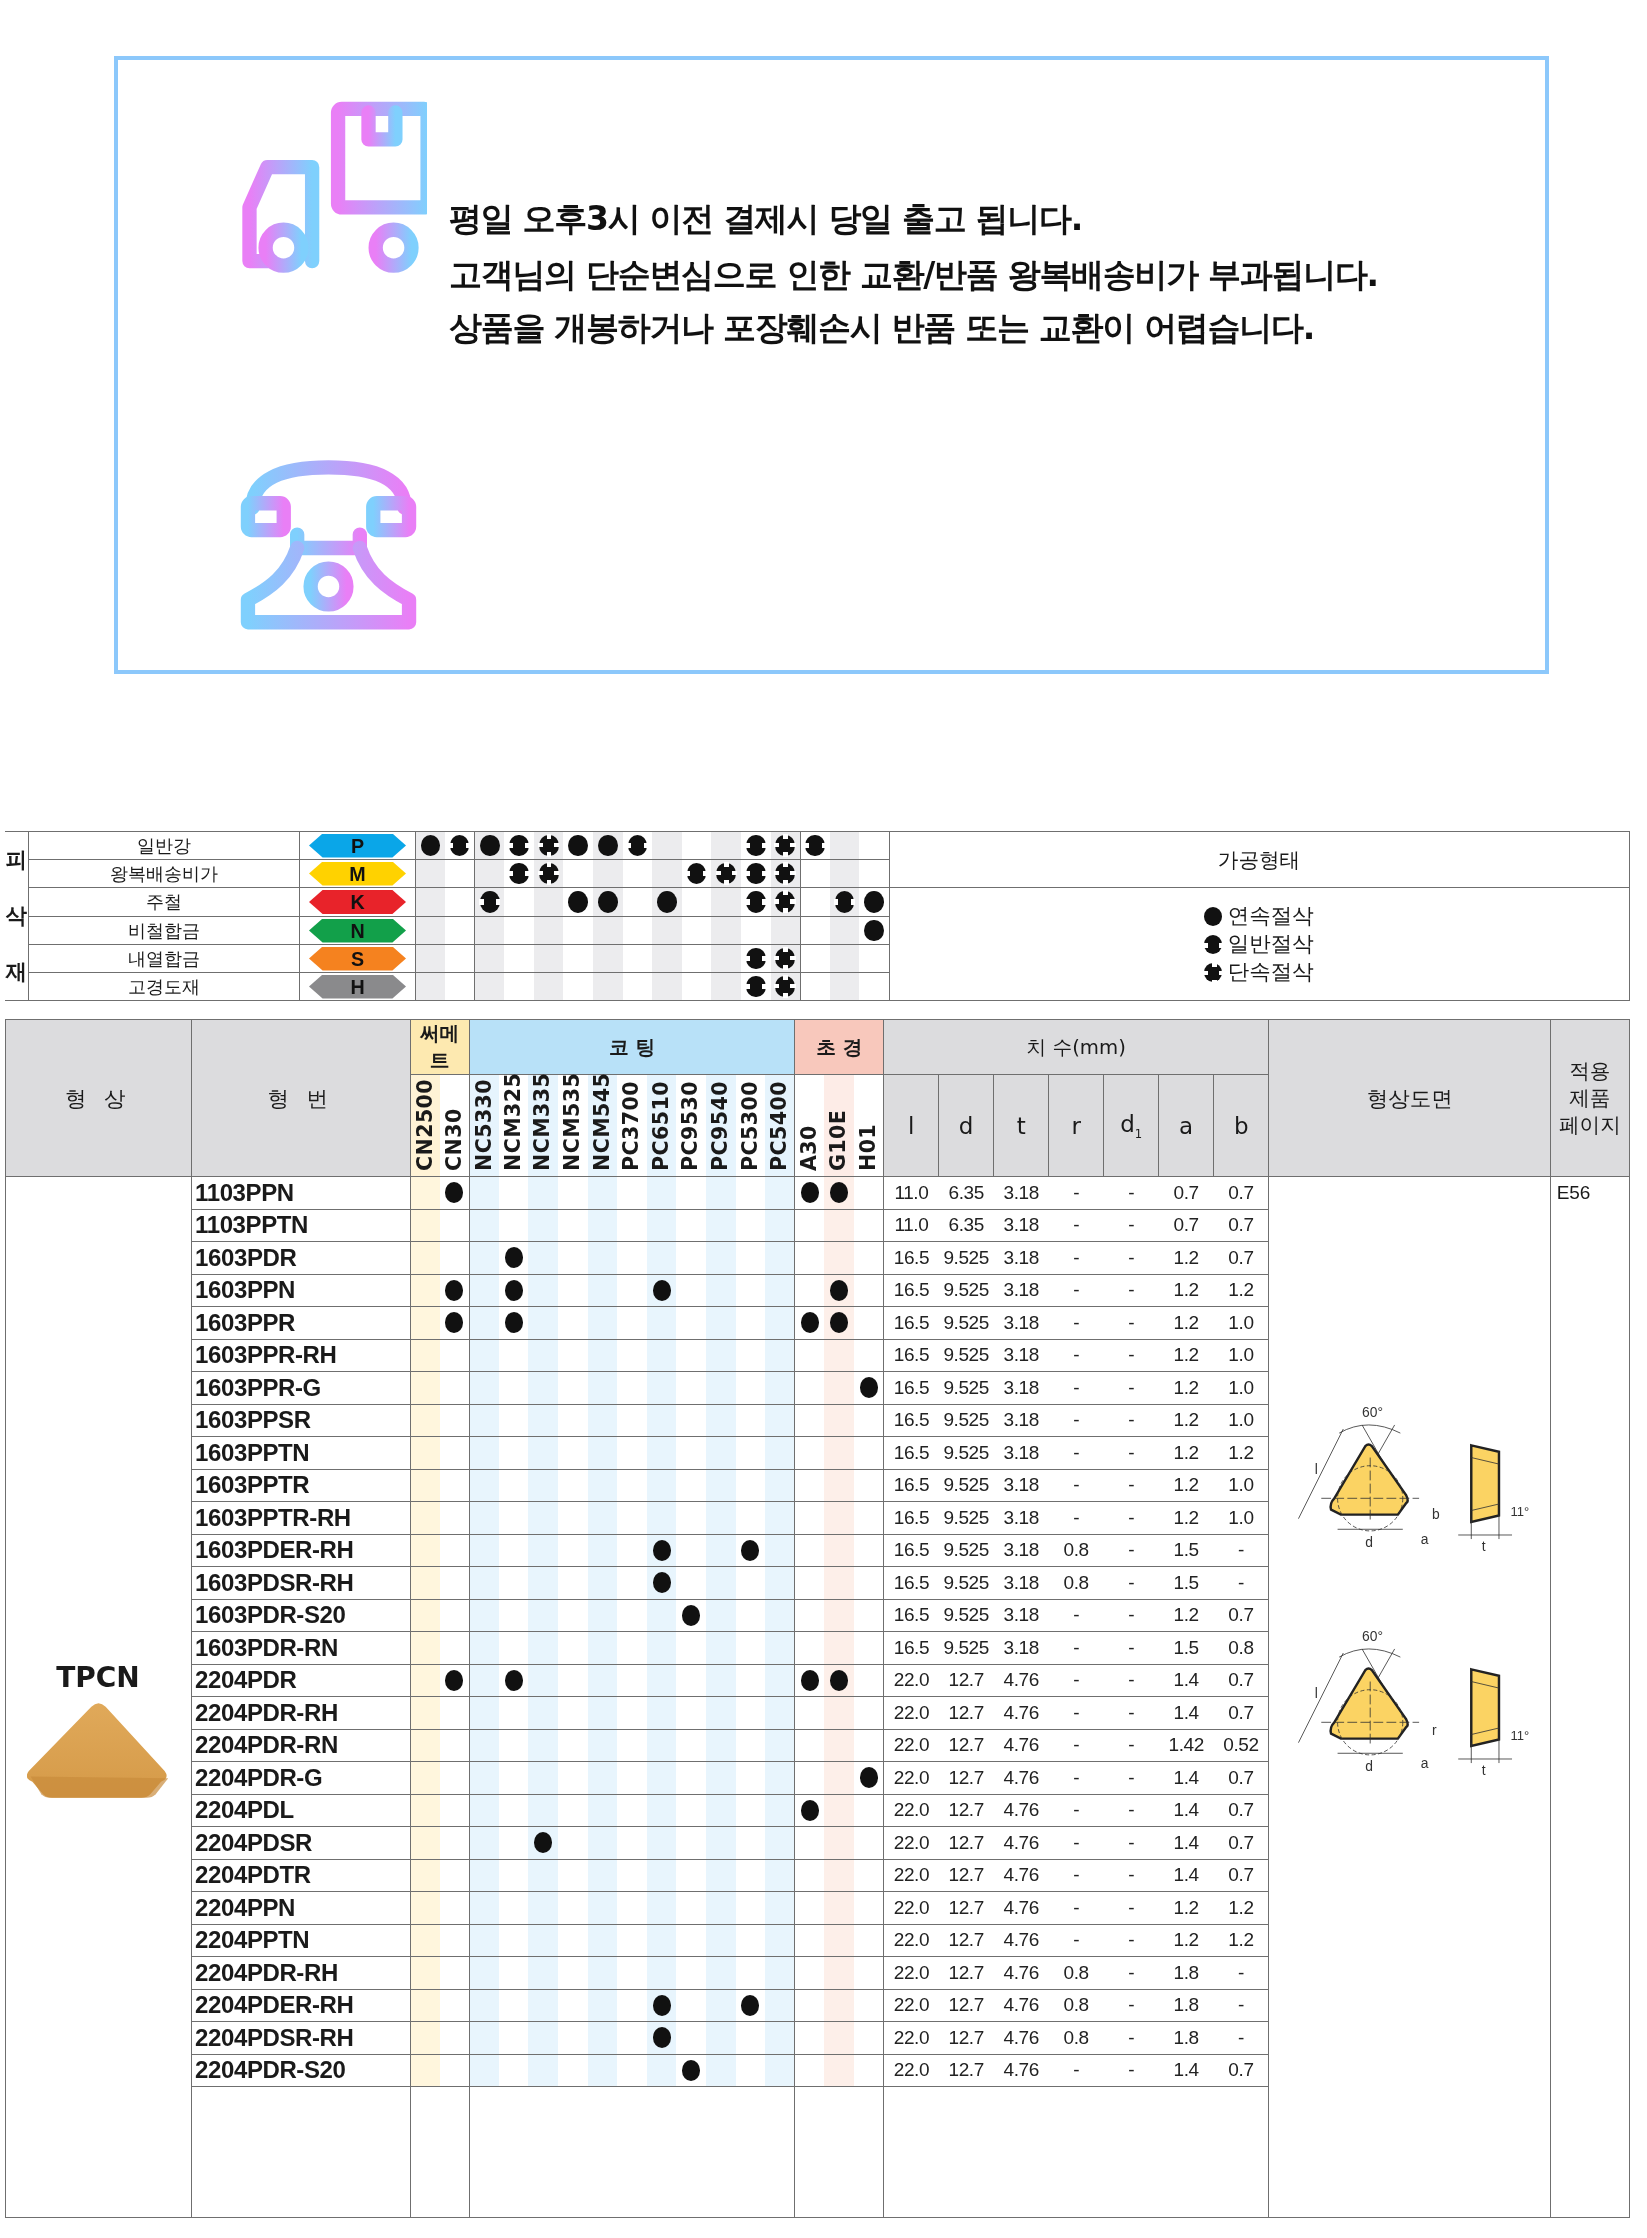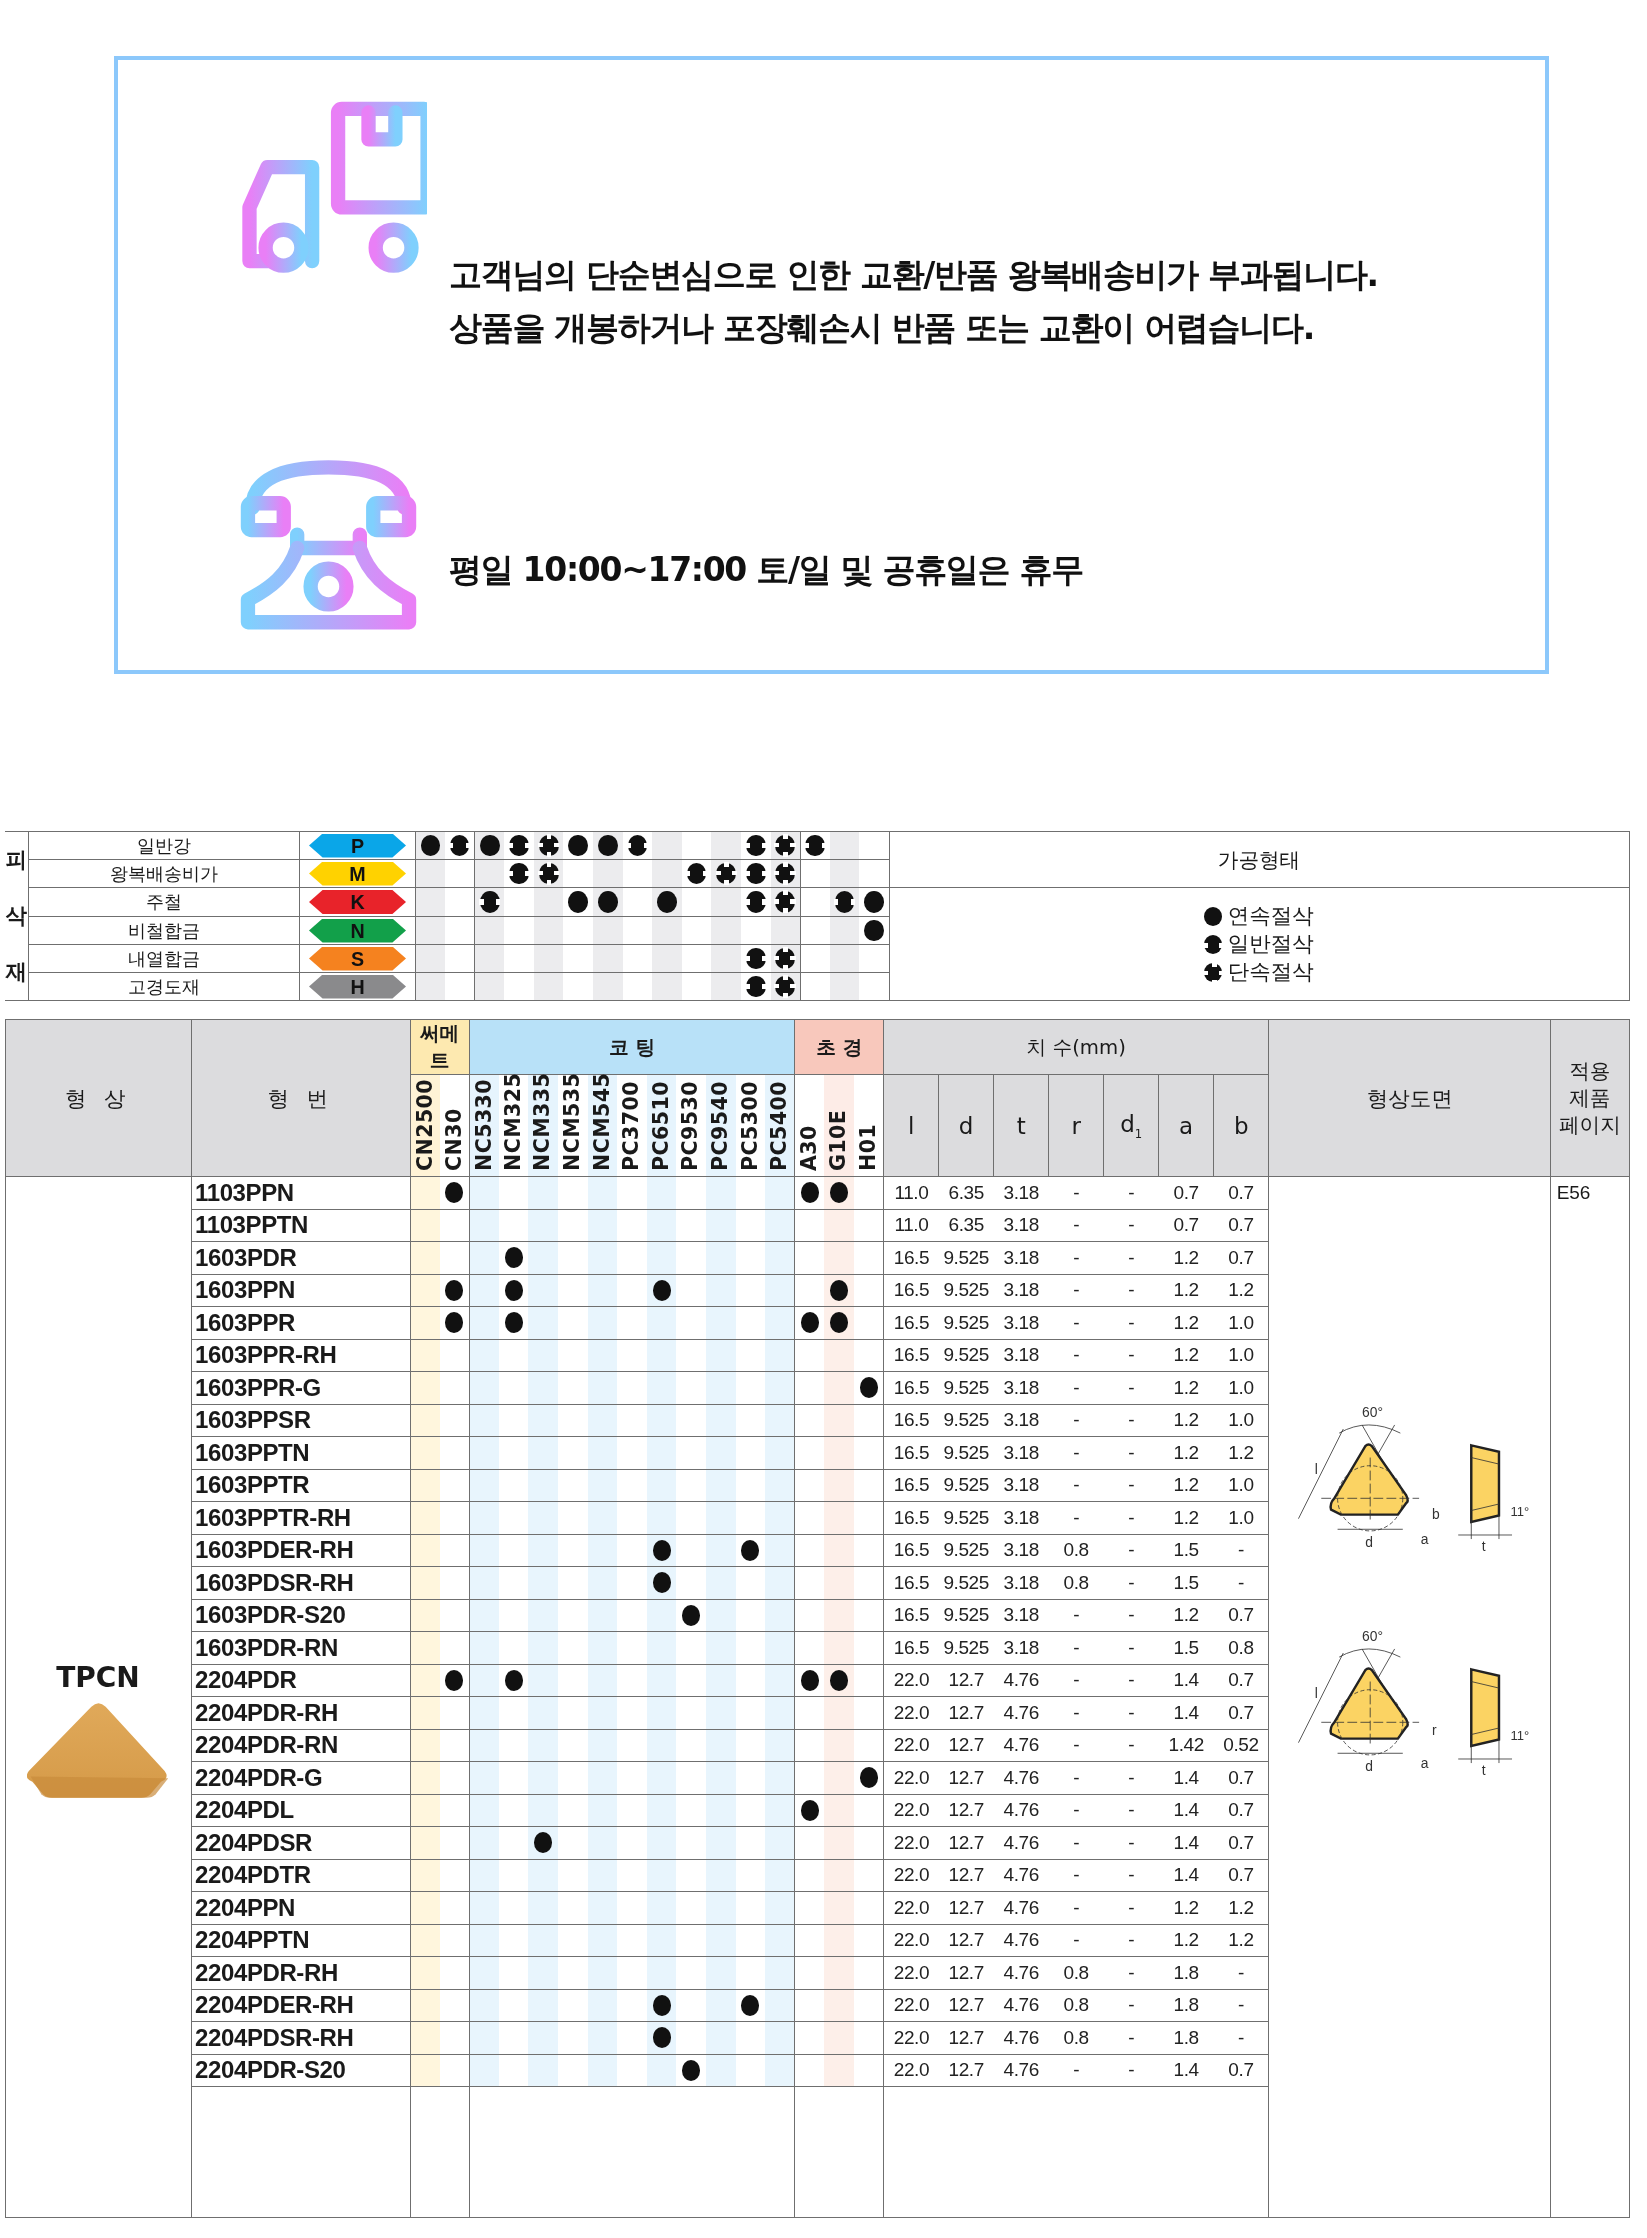--- a/index.html
+++ b/index.html
@@ -60,40 +60,40 @@
       </defs>
     <g fill="none" stroke="url(#gt)" stroke-width="16" stroke-linejoin="round" stroke-linecap="round">
       <rect x="126" y="10" width="100" height="110" rx="4"></rect>
       <path d="M160 14v30h30v-30"></path>
       <path d="M52 180h-25v-60l20-45h50v105"></path>
       <path d="M97 165h125"></path>
       <circle cx="65" cy="165" r="20"></circle>
       <circle cx="188" cy="165" r="20"></circle>
     </g>
   </svg>
+  <div id="n-l1" class="nt n-line">평일 오후3시 이전 결제시 당일 출고 됩니다.</div>
   <div id="n-l3" class="nt n-line">상품을 개봉하거나 포장훼손시 반품 또는 교환이 어렵습니다.</div>
   <div id="n-l2" class="nt n-line">고객님의 단순변심으로 인한 교환/반품 왕복배송비가 부과됩니다.</div>
 
   <svg id="phone" class="abs" viewBox="0 0 220 200">
     <defs>
         <linearGradient id="gp" x1="0" x2="1">
           <stop offset="0" stop-color="#7fd0fd"></stop>
           <stop offset="1" stop-color="#e97ff6"></stop>
         </linearGradient>
       </defs>
     <g fill="none" stroke="url(#gp)" stroke-width="16" stroke-linejoin="round" stroke-linecap="round">
       <path d="M25 60c0-30 30-45 85-45s85 15 85 45"></path>
       <rect x="20" y="55" width="40" height="30" rx="4"></rect>
       <rect x="160" y="55" width="40" height="30" rx="4"></rect>
       <path d="M75 90v15h70v-15"></path>
       <path d="M75 105c-10 30-30 45-55 58v25h180v-25c-25-13-45-28-55-58"></path>
       <circle cx="110" cy="148" r="20"></circle>
     </g>
   </svg>
-  <div id="c-hours" class="nt">평일 10:00~17:00 토/일 및 공휴일은 휴무</div>
 </div>
 
 <table id="mat">
   <colgroup>
     <col style="width:24px">
       <col style="width:271px">
       <col style="width:116px">
     <col span="16" style="width:29.6px">
     <col>
   </colgroup>

